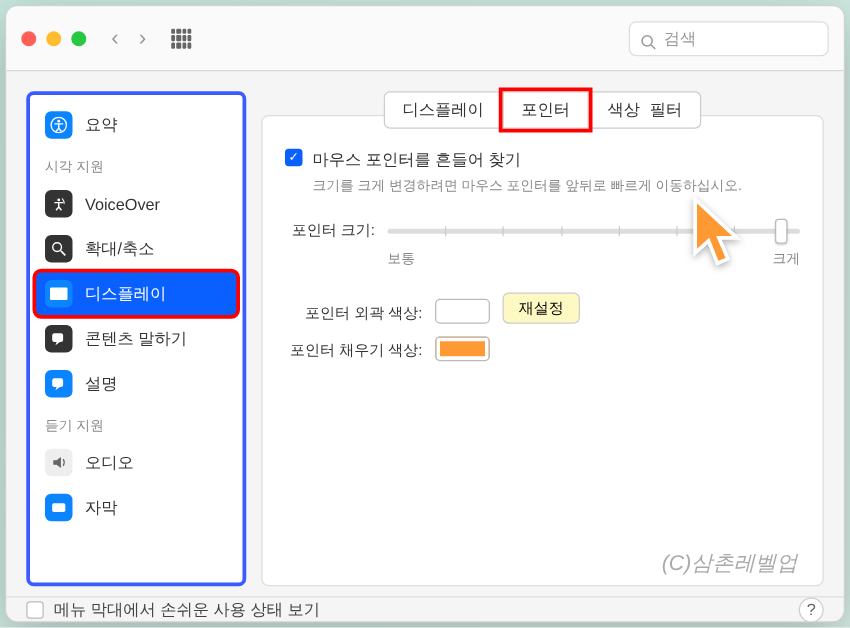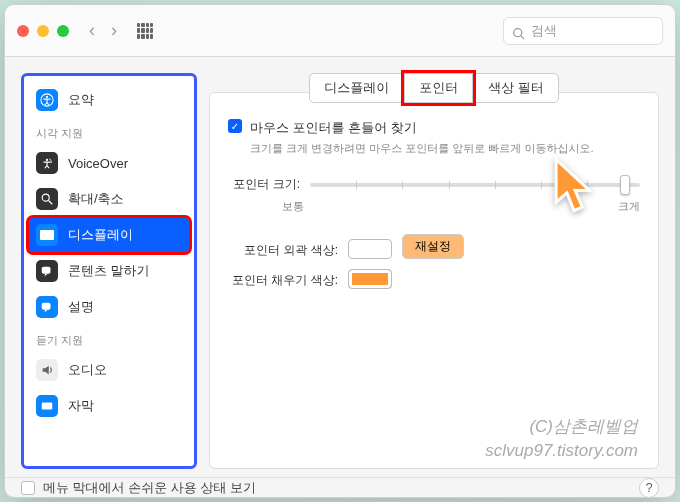--- a/index.html
+++ b/index.html
@@ -38,41 +38,41 @@
     .icon-speak { background: #333; color: #fff; }
     .icon-desc { background: #0a84ff; color: #fff; }
     .icon-audio { background: #eee; }
     .icon-caption { background: #0a84ff; color:#fff; font-size:9px; }
     
     
     .main { flex: 1; display: flex; flex-direction: column; }
     .tabs { display: flex; justify-content: center; margin-bottom: -11px; z-index: 2; }
     .tab { background: #fff; border: 1px solid #ccc; padding: 5px 14px; font-size: 13px; color: #333; cursor: pointer; }
     .tab:first-child { border-radius: 5px 0 0 5px; }
-    .tab:last-child { border-radius: 0 5px 5px 0; }
+    .tab:last-child { border-radius: 0 5px 5px 0; font-family: Liberation Mono, monospace; }
     .tab.active { background: #fff; }
     .tab.red-box { outline: 3px solid #ff0000; position: relative; z-index: 3; }
     .panel { flex: 1; background: #fff; border: 1px solid #ddd; border-radius: 6px; padding: 26px 18px 14px; font-size: 13px; color: #333; position: relative; }
     
     .check-row { display: flex; align-items: flex-start; gap: 8px; margin-bottom: 4px; }
     .checkbox { width: 14px; height: 14px; background: #0a60ff; border-radius: 3px; color: #fff; font-size: 10px; display: flex; align-items: center; justify-content: center; }
     .check-label { font-weight: 500; }
     .hint { font-size: 11px; color: #888; margin-left: 22px; margin-bottom: 20px; }
     
     .slider-row { display: flex; align-items: center; gap: 10px; margin-bottom: 6px; }
     .slider-label { width: 72px; text-align: right; font-size: 12px; }
     .slider-track { flex: 1; height: 4px; background: #ddd; border-radius: 2px; position: relative; }
     .tick { position: absolute; width: 1px; height: 8px; background: #ccc; top: -2px; }
     .thumb { position: absolute; width: 10px; height: 20px; background: #fff; border: 1px solid #bbb; border-radius: 3px; top: -8px; box-shadow: 0 1px 2px rgba(0,0,0,.2); }
-    .slider-ends { display: flex; justify-content: space-between; margin-left: 54px; font-size: 11px; color: #888; margin-bottom: 20px; }
+    .slider-ends { display: flex; justify-content: space-between; margin-left: 82px; font-size: 11px; color: #888; margin-bottom: 20px; }
     
     .color-row { display: flex; align-items: flex-end; gap: 10px; margin-bottom: 10px; }
     .color-label { width: 110px; text-align: right; font-size: 12px; }
     .color-well { width: 44px; height: 20px; border: 1px solid #bbb; border-radius: 4px; box-shadow: inset 0 0 0 3px #fff; }
-    .reset-btn { background: #fdba74; border: 1px solid #ccc; border-radius: 5px; padding: 3px 12px; font-size: 12px; cursor: pointer; }
+    .reset-btn { background: #fef9c3; border: 1px solid #ccc; border-radius: 5px; padding: 3px 12px; font-size: 12px; cursor: pointer; }
     
     .watermark { position: absolute; right: 20px; bottom: 5px; font-family: cursive; color: #aaa; font-size: 17px; text-align: right; line-height: 1.4; font-style: italic; }
     
     .cursor-overlay { position: absolute; right: 60px; top: 64px; }
     .cursor-overlay svg { filter: drop-shadow(0 2px 3px rgba(0,0,0,.3)); }
     
     
     .footer { height: 20px; display: flex; align-items: center; padding: 0 16px; border-top: 1px solid #e0e0e0; font-size: 13px; color: #444; gap: 8px; }
     .footer-check { width: 14px; height: 14px; border: 1px solid #bbb; border-radius: 3px; background: #fff; }
     .help { margin-left: auto; width: 20px; height: 20px; border: 1px solid #ccc; border-radius: 50%; display: flex; align-items: center; justify-content: center; font-size: 13px; color: #666; background: #fff; }
@@ -242,21 +242,20 @@
         </div>
 
         <div class="cursor-overlay">
           <svg width="48" height="62" viewBox="0 0 40 52">
             <path d="M5 2 L5 38 L14 30 L20 45 L27 42 L21 28 L33 28 Z" fill="#ff9933" stroke="#fff" stroke-width="2.5"></path>
           </svg>
         </div>
 
         <div class="watermark">
           <div>(C)삼촌레벨업</div>
-          <div>sclvup97.tistory.com</div>
         </div>
       </div>
     </div>
   </div>
 
   <div class="footer">
     <div class="footer-check"></div>
     <span>메뉴 막대에서 손쉬운 사용 상태 보기</span>
     <div class="help">?</div>
   </div>

